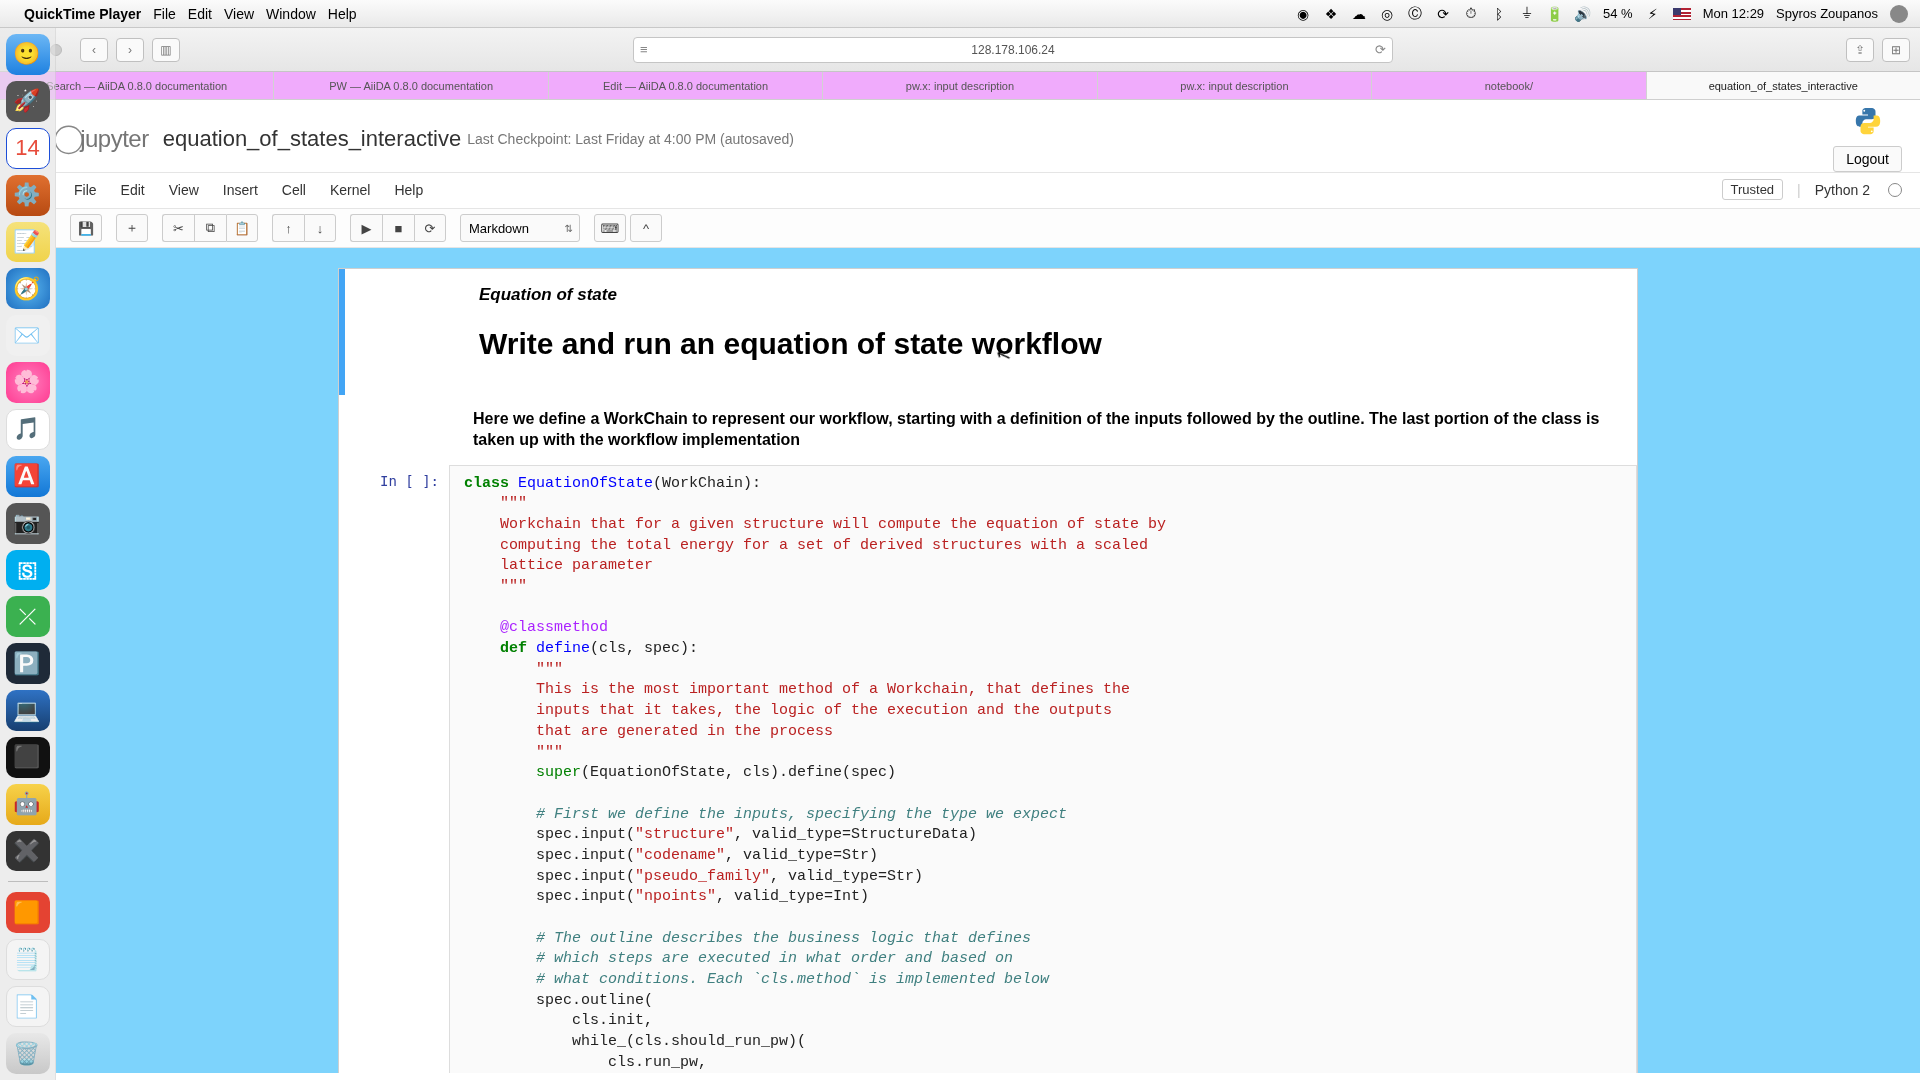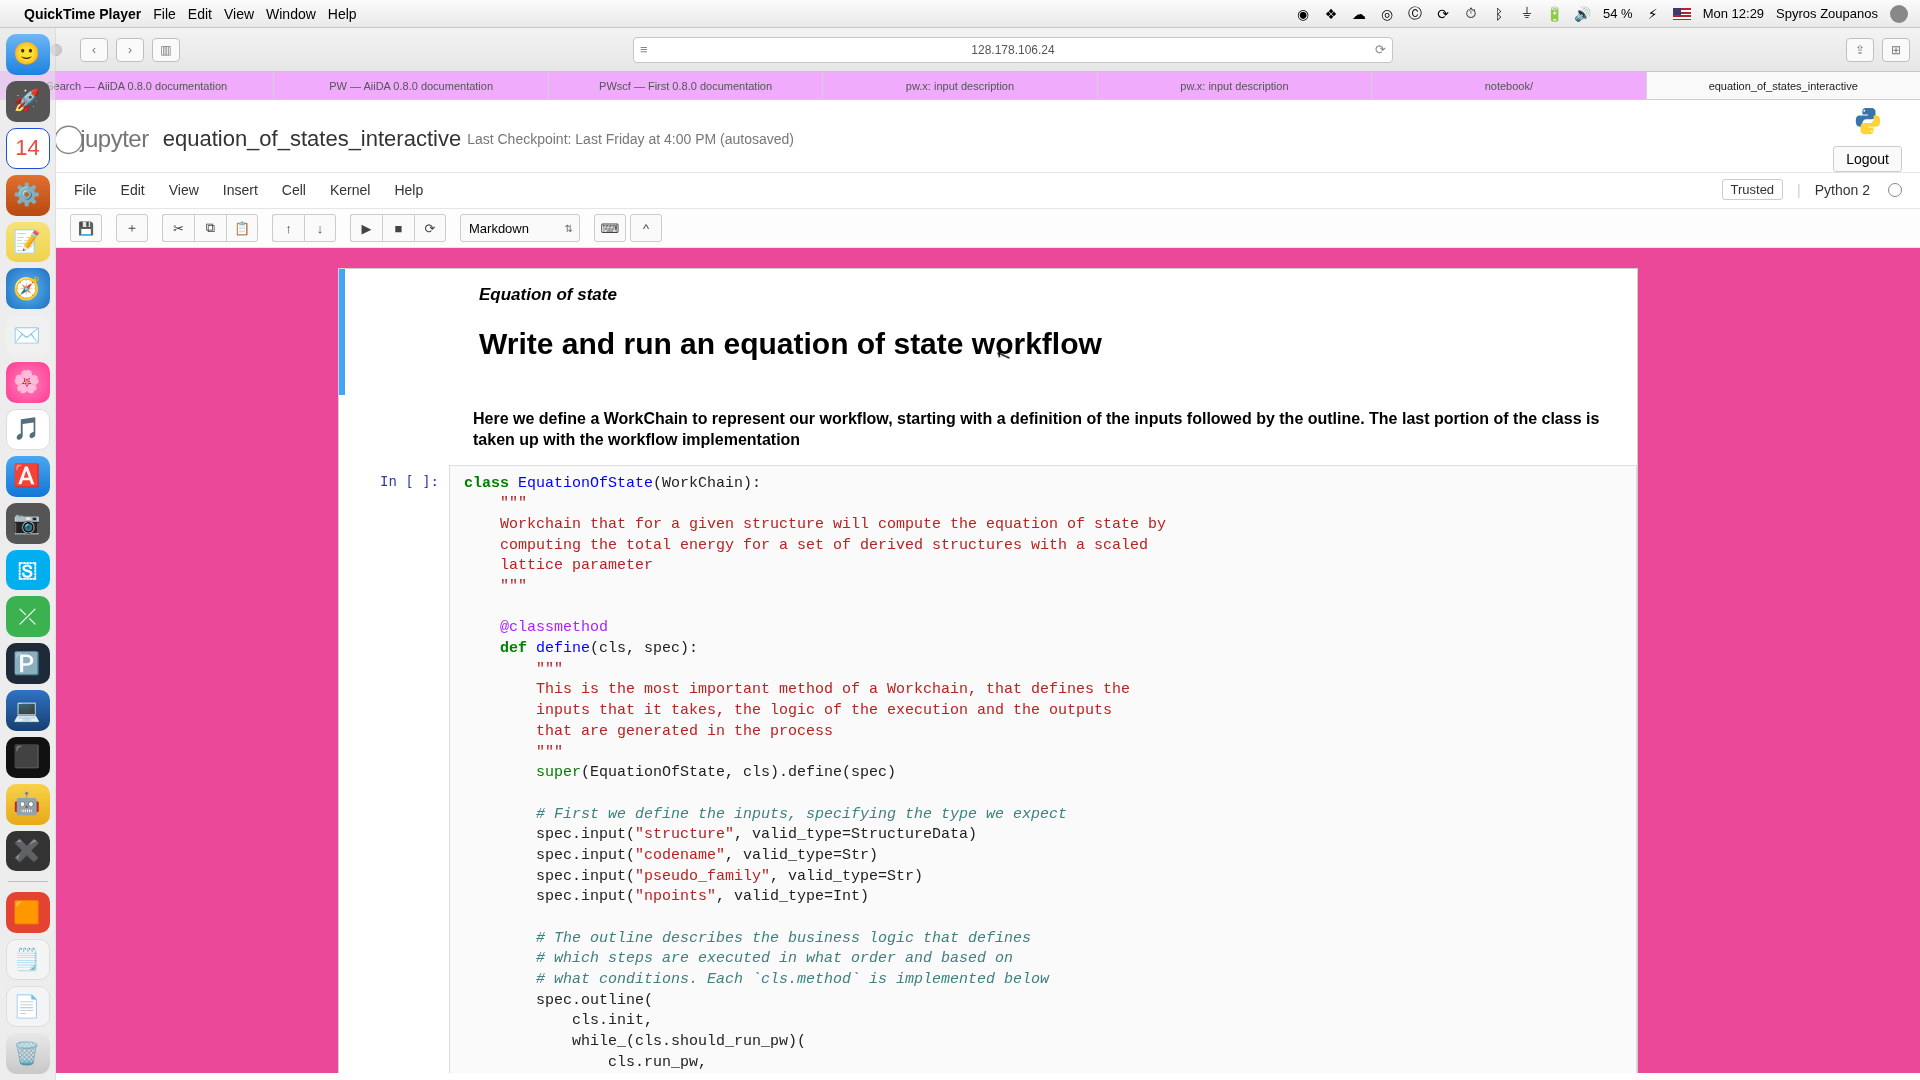--- a/index.html
+++ b/index.html
@@ -147,21 +147,21 @@
 .tbtn { width:32px; height:28px; border:1px solid #ccc; border-radius:3px; background:#fafafa; display:flex; align-items:center; justify-content:center; font-size:13px; color:#444; }
 .tgroup { display:flex; }
 .tgroup .tbtn { border-radius:0; border-right:none; }
 .tgroup .tbtn:first-child { border-radius:3px 0 0 3px; }
 .tgroup .tbtn:last-child { border-radius:0 3px 3px 0; border-right:1px solid #ccc; }
 .cell-type { height:28px; border:1px solid #ccc; border-radius:3px; font-size:13px; padding:0 24px 0 8px; background:#fafafa; position:relative; display:flex; align-items:center; min-width:120px; }
 .cell-type::after { content:"⇅"; position:absolute; right:6px; color:#666; font-size:10px; }
 .tspacer { width:6px; }
 
 
-.nb-area { background:#ec4899; padding:20px 30px; height:calc(100% - 155px); overflow:auto; }
+.nb-area { background:#7dd3fc; padding:20px 30px; height:calc(100% - 155px); overflow:auto; }
 .nb-container { max-width:1300px; margin:0 auto; background:#fff; border:1px solid #cfcfcf; }
 
 .cell { display:flex; }
 .prompt { width:110px; text-align:right; padding:8px 10px; font-family: Menlo, Monaco, monospace; font-size:14px; color:#303f9f; }
 .cell-body { flex:1; padding:12px 20px 12px 10px; }
 
 .md-cell.selected { border-left:6px solid #42a5f5; }
 .md-cell .cell-body { padding:16px 24px; }
 .eos-subtitle { font-style:italic; font-weight:700; font-size:17px; margin-bottom:22px; }
 .eos-title { font-size:30px; font-weight:700; margin-bottom:18px; }
@@ -262,21 +262,21 @@
       <span class="addr-reload">⟳</span>
     </div>
   </div>
   <div class="navbtn">⇪</div>
   <div class="navbtn">⊞</div>
 </div>
 
 <div class="tab-strip">
   <div class="safari-tab">Search — AiiDA 0.8.0 documentation</div>
   <div class="safari-tab">PW — AiiDA 0.8.0 documentation</div>
-  <div class="safari-tab">PWscf — First 0.8.0 documentation</div>
+  <div class="safari-tab">Edit — AiiDA 0.8.0 documentation</div>
   <div class="safari-tab">pw.x: input description</div>
   <div class="safari-tab">pw.x: input description</div>
   <div class="safari-tab">notebook/</div>
   <div class="safari-tab active">equation_of_states_interactive</div>
 </div>
 
 <div class="page">
   <div class="notebook-shell">
 
     <div class="jp-header">

